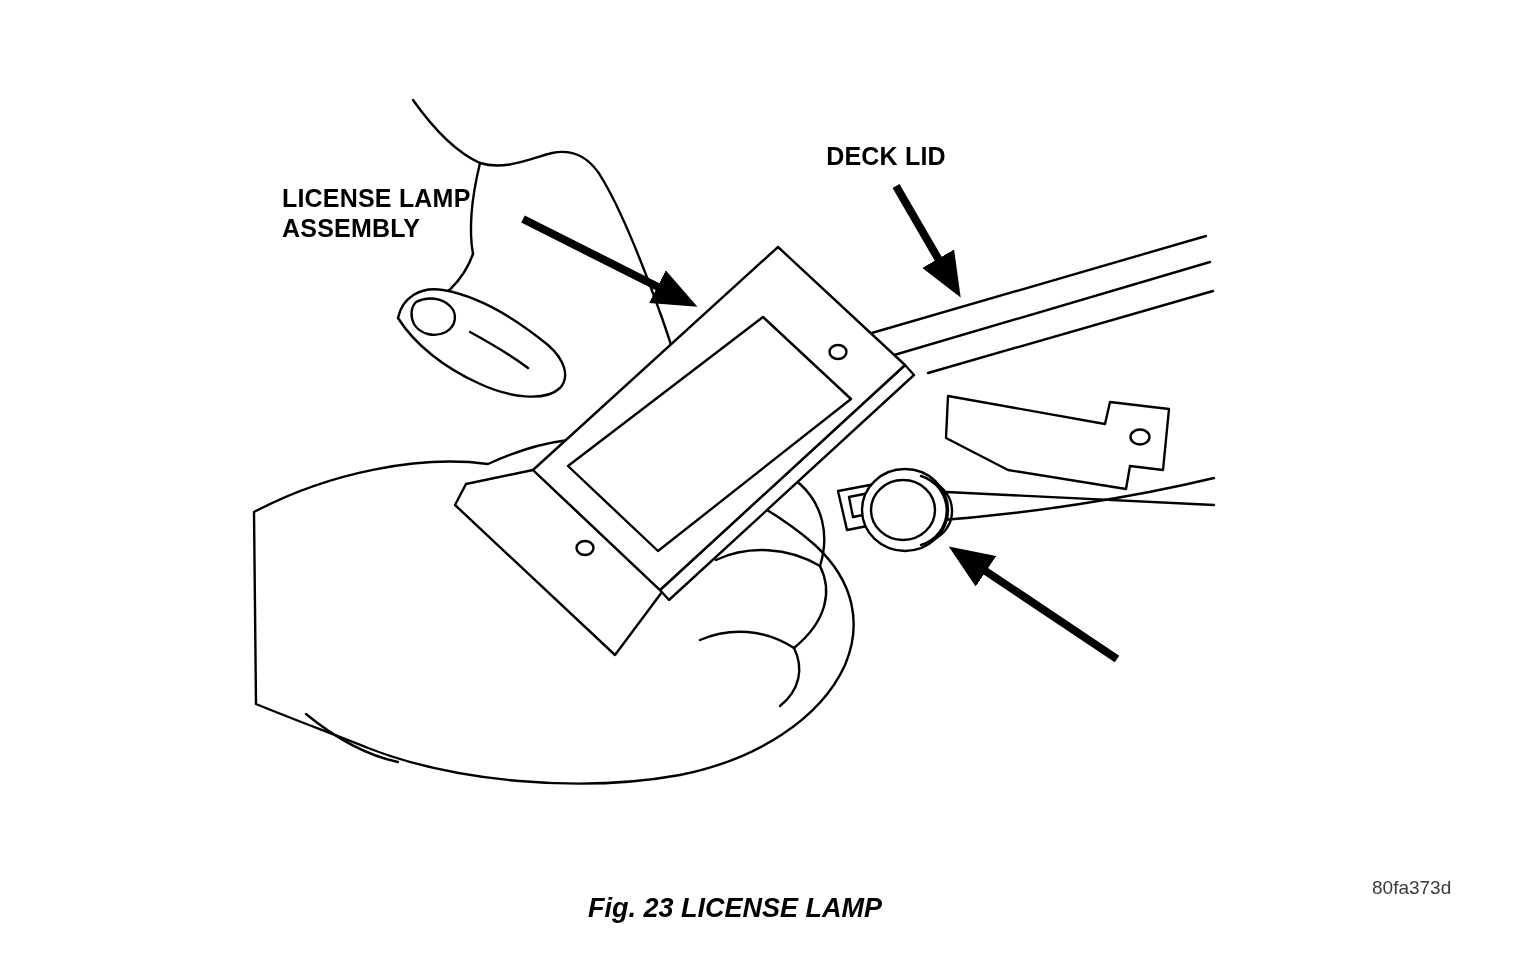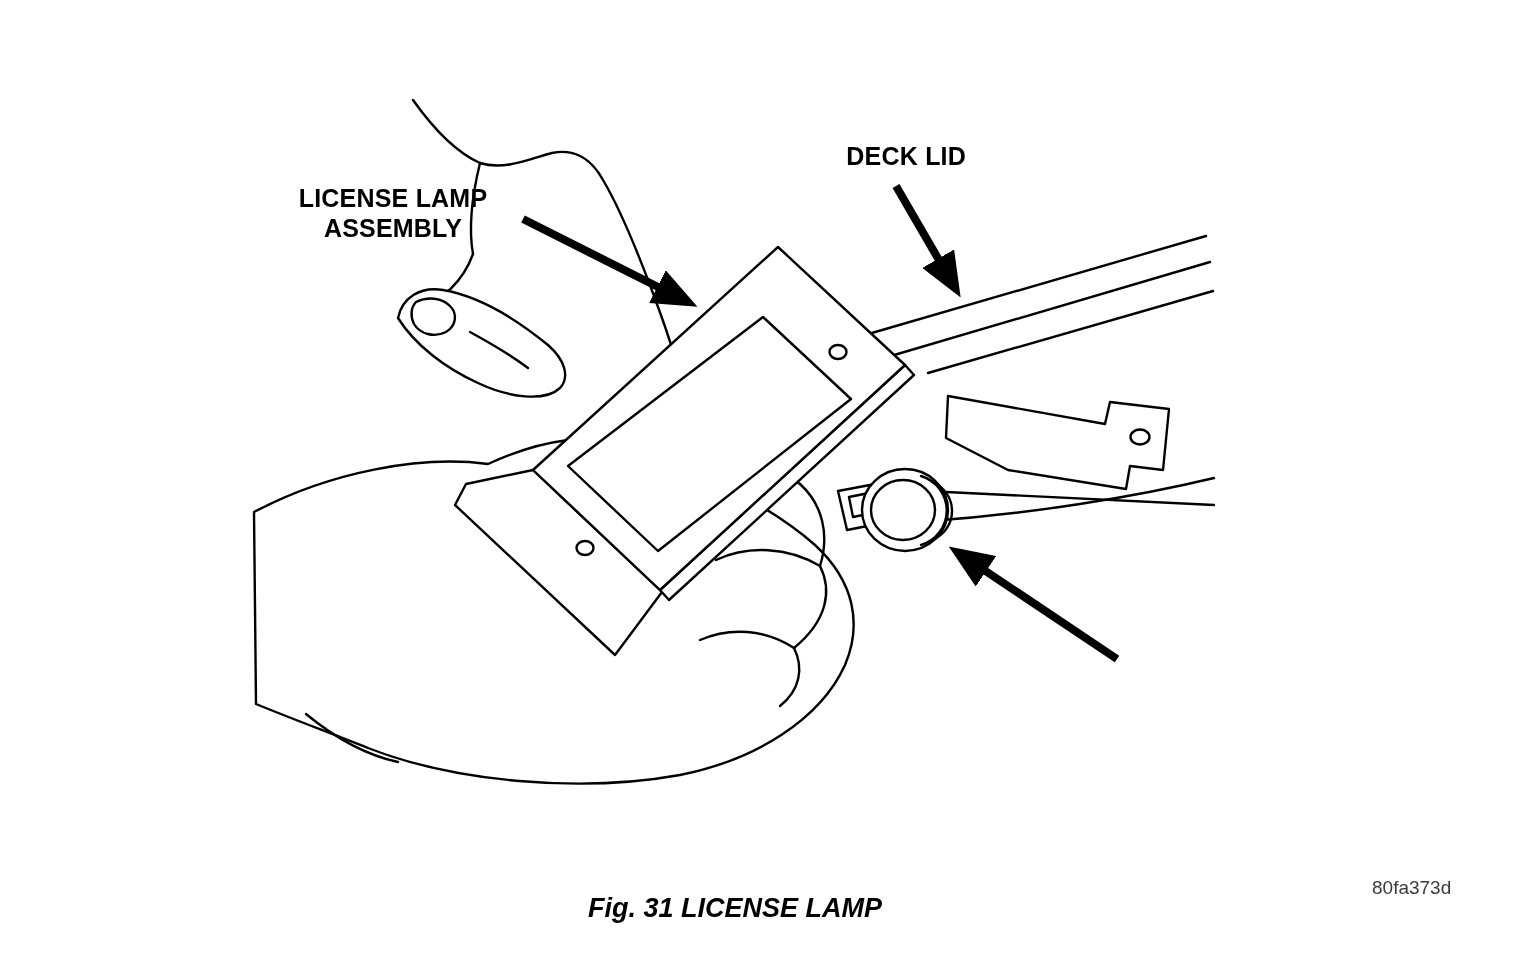--- a/index.html
+++ b/index.html
@@ -38,27 +38,26 @@
   }
   .arrowhead {
     fill: var(--ink, #000);
     stroke: none;
   }
   .label {
     position: absolute;
     font-weight: bold;
     font-size: 25px;
     line-height: 1.18;
-    text-align: center;
     white-space: pre-line;
     letter-spacing: 0.2px;
     color: var(--ink, #000);
   }
   .label-assembly { left: 282px; top: 184px; width: 222px; }
-  .label-decklid  { left: 806px; top: 142px; width: 160px; text-align: right; white-space: nowrap; }
+  .label-decklid  { left: 806px; top: 142px; width: 160px; text-align: center; white-space: nowrap; }
   .label-lamp     { left: 1102px; top: 681px; width: 150px; }
   .caption {
     position: absolute;
     left: 575px;
     top: 893px;
     width: 320px;
     text-align: center;
     font-weight: bold;
     font-style: italic;
     font-size: 27px;
@@ -137,16 +136,16 @@
       <line class="arrow" x1="1117" y1="659" x2="978" y2="566" marker-end="url(#arrowhead)"></line>
     </g>
   </svg>
 
   <div class="label label-assembly">LICENSE LAMP
 ASSEMBLY</div>
 
   <div class="label label-decklid">DECK LID</div>
 
 
-  <div class="caption">Fig. 31 LICENSE LAMP</div>
+  <div class="caption">Fig. 23 LICENSE LAMP</div>
 
   <div class="ref-code">80fa373d</div>
 </div>
 
 </body></html>

